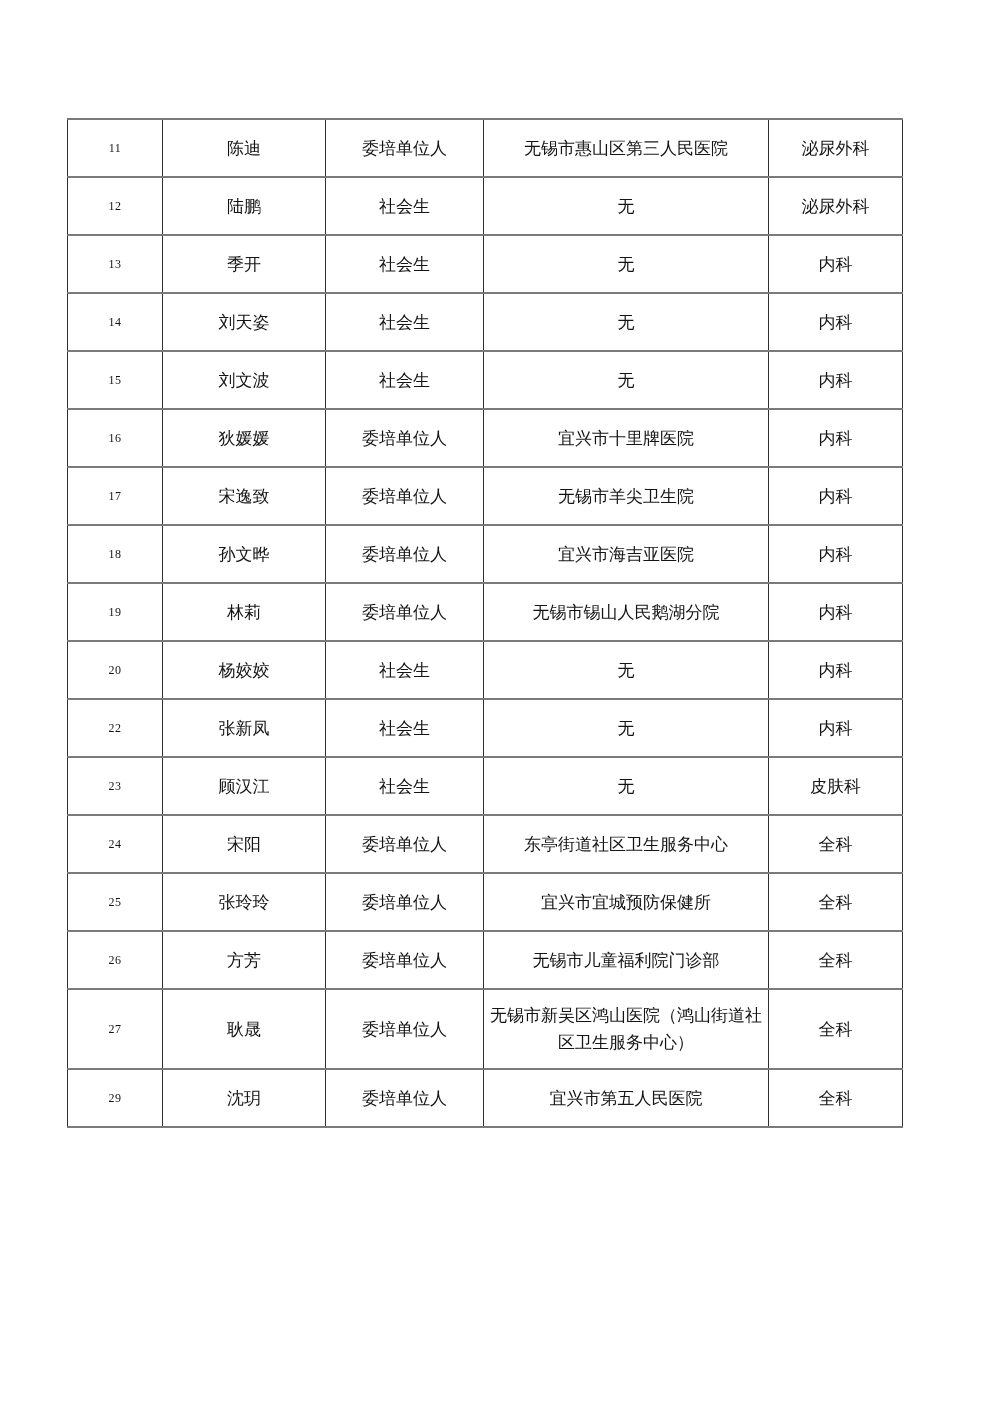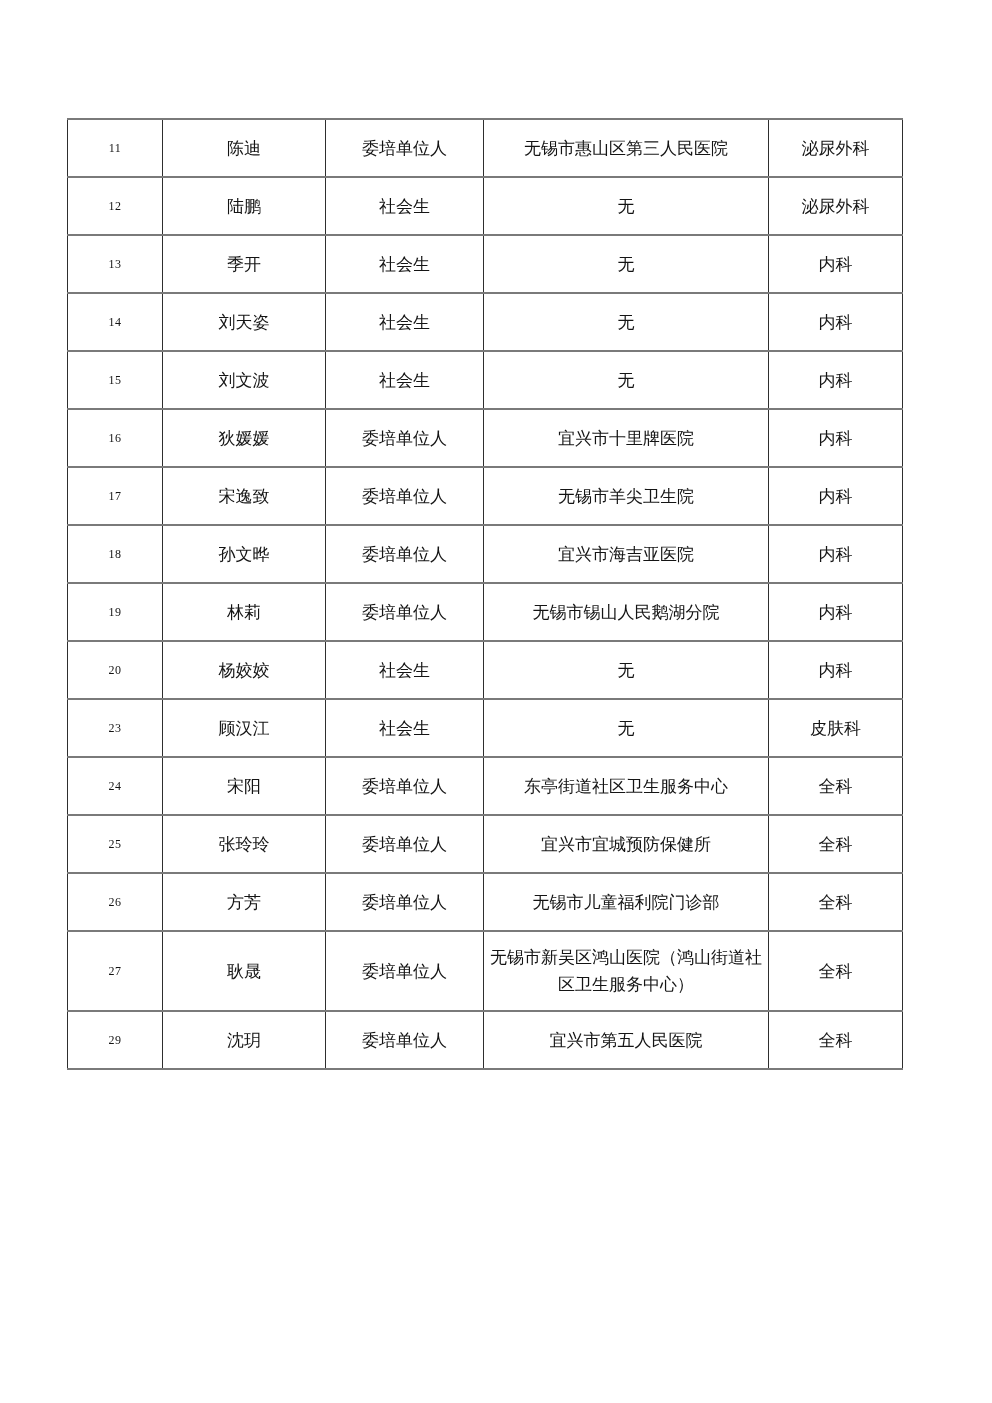--- a/index.html
+++ b/index.html
@@ -124,20 +124,27 @@
           <td class="col-department">内科</td>
         </tr>
         <tr>
           <td class="col-index">20</td>
           <td class="col-name">杨姣姣</td>
           <td class="col-type">社会生</td>
           <td class="col-unit">无</td>
           <td class="col-department">内科</td>
         </tr>
         <tr>
+          <td class="col-index">22</td>
+          <td class="col-name">张新凤</td>
+          <td class="col-type">社会生</td>
+          <td class="col-unit">无</td>
+          <td class="col-department">内科</td>
+        </tr>
+        <tr>
           <td class="col-index">23</td>
           <td class="col-name">顾汉江</td>
           <td class="col-type">社会生</td>
           <td class="col-unit">无</td>
           <td class="col-department">皮肤科</td>
         </tr>
         <tr>
           <td class="col-index">24</td>
           <td class="col-name">宋阳</td>
           <td class="col-type">委培单位人</td>

